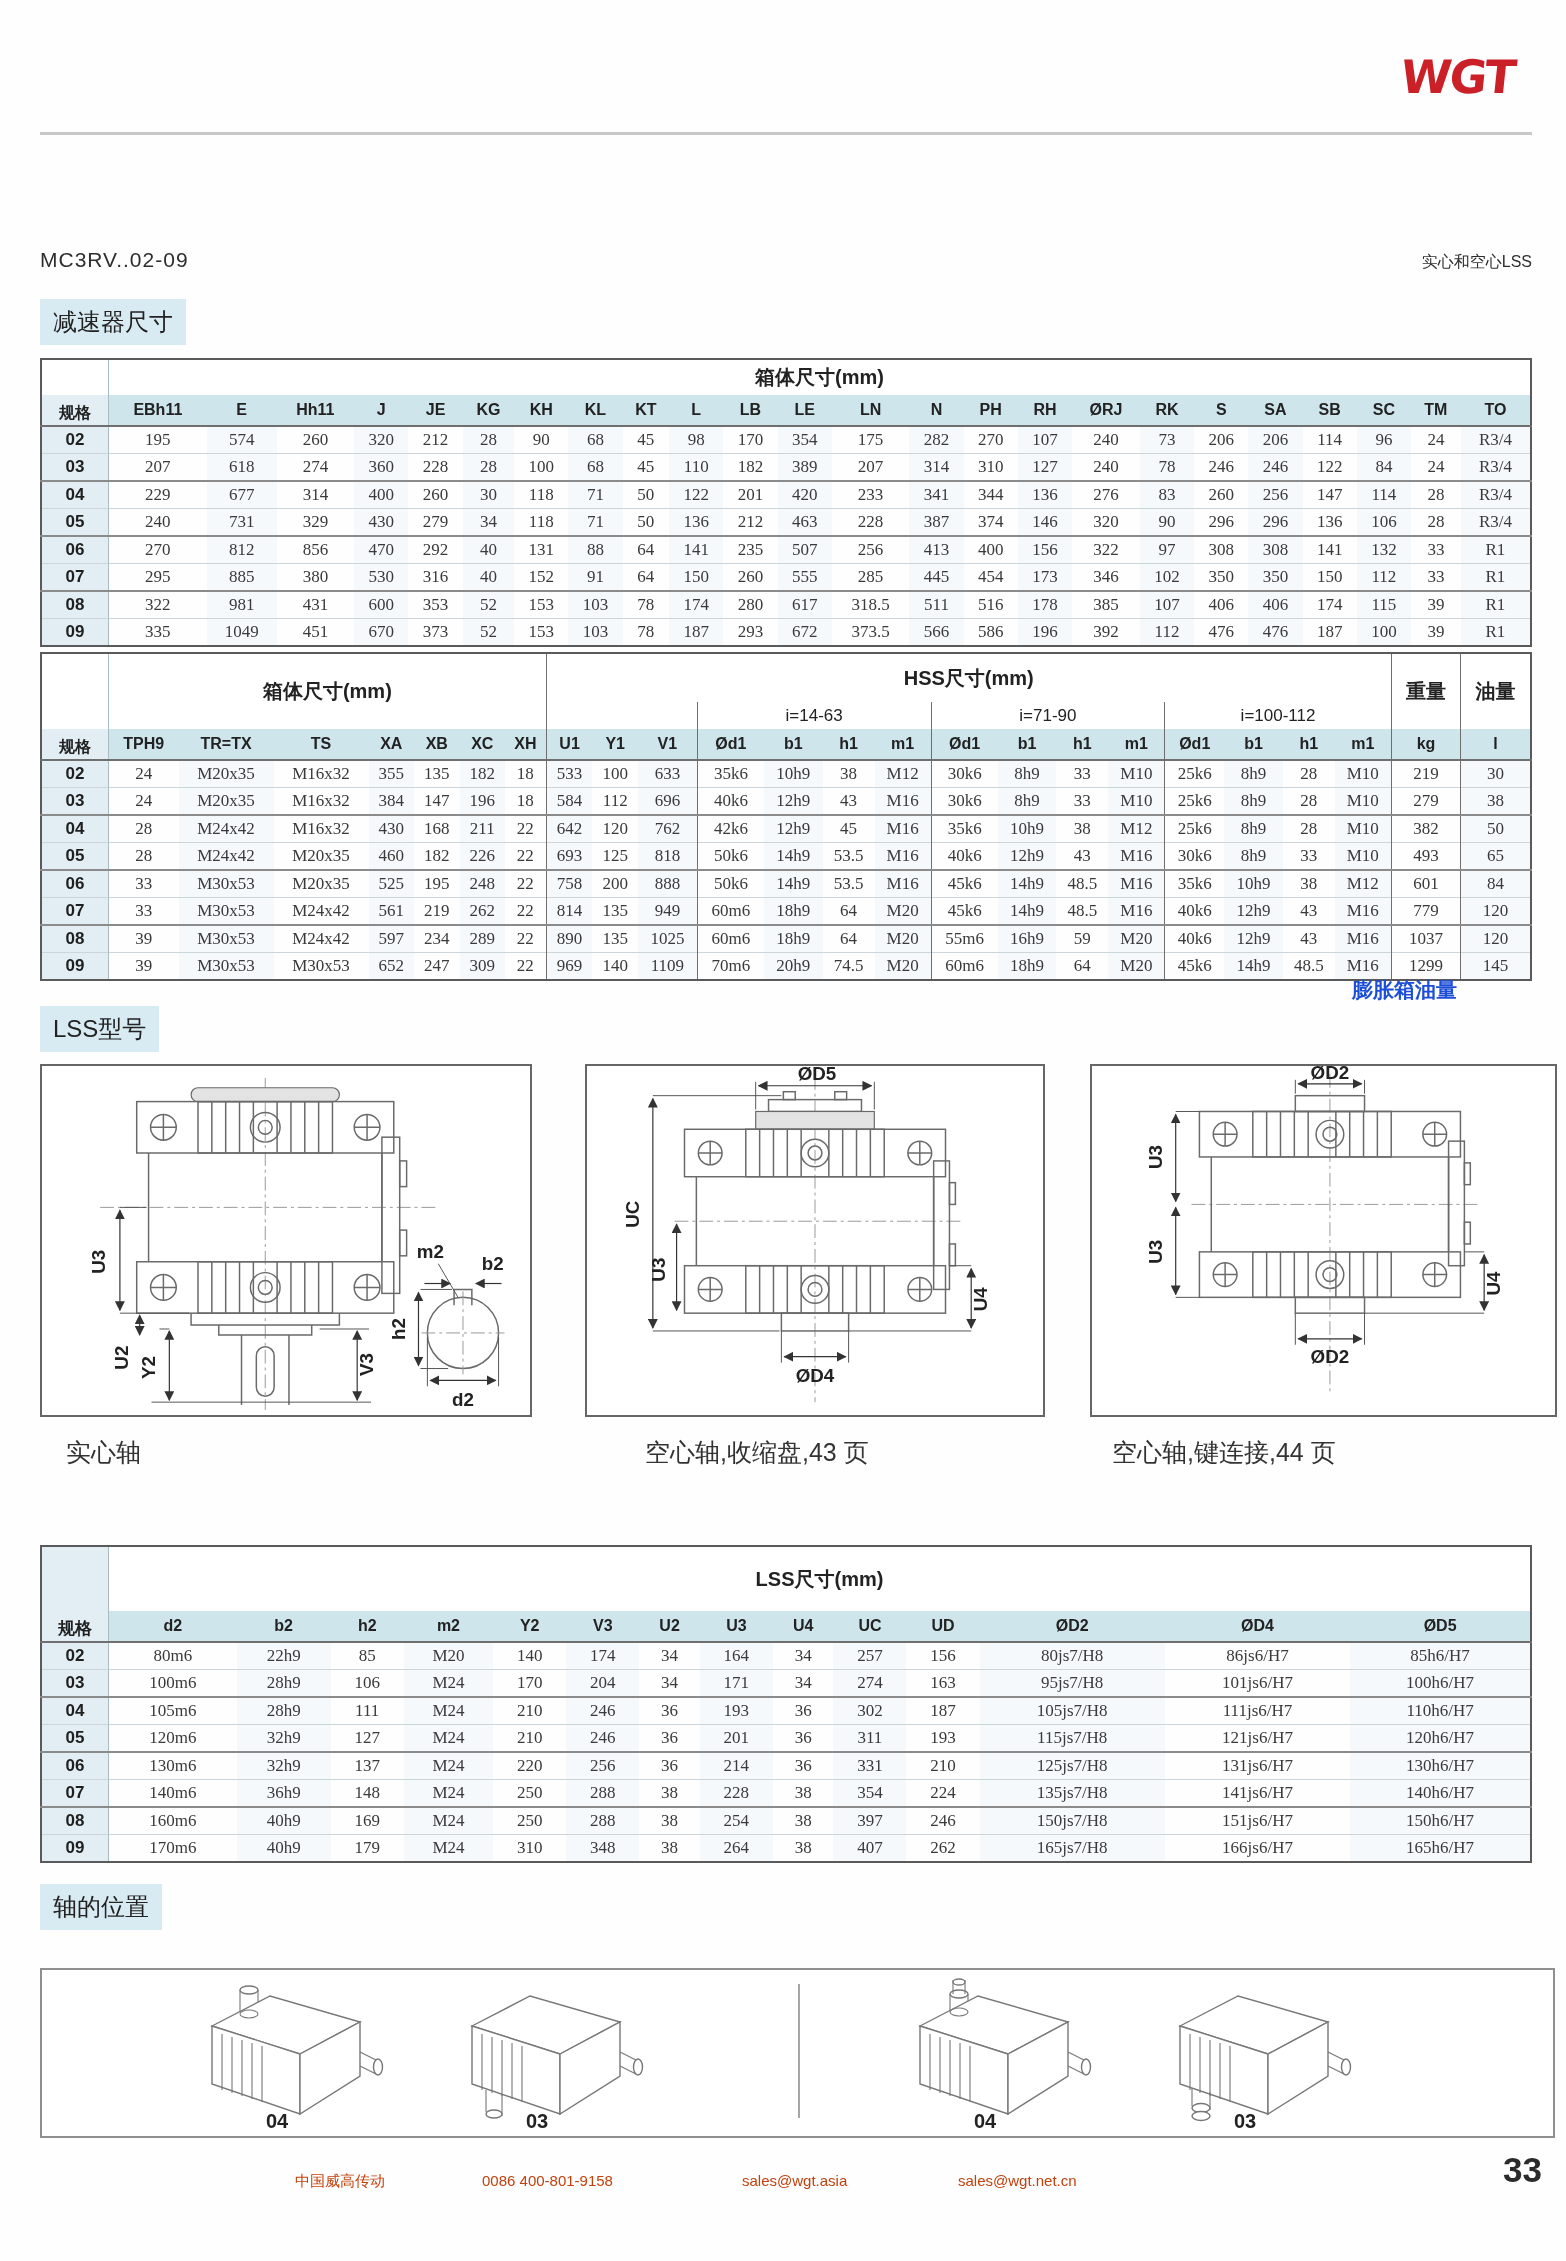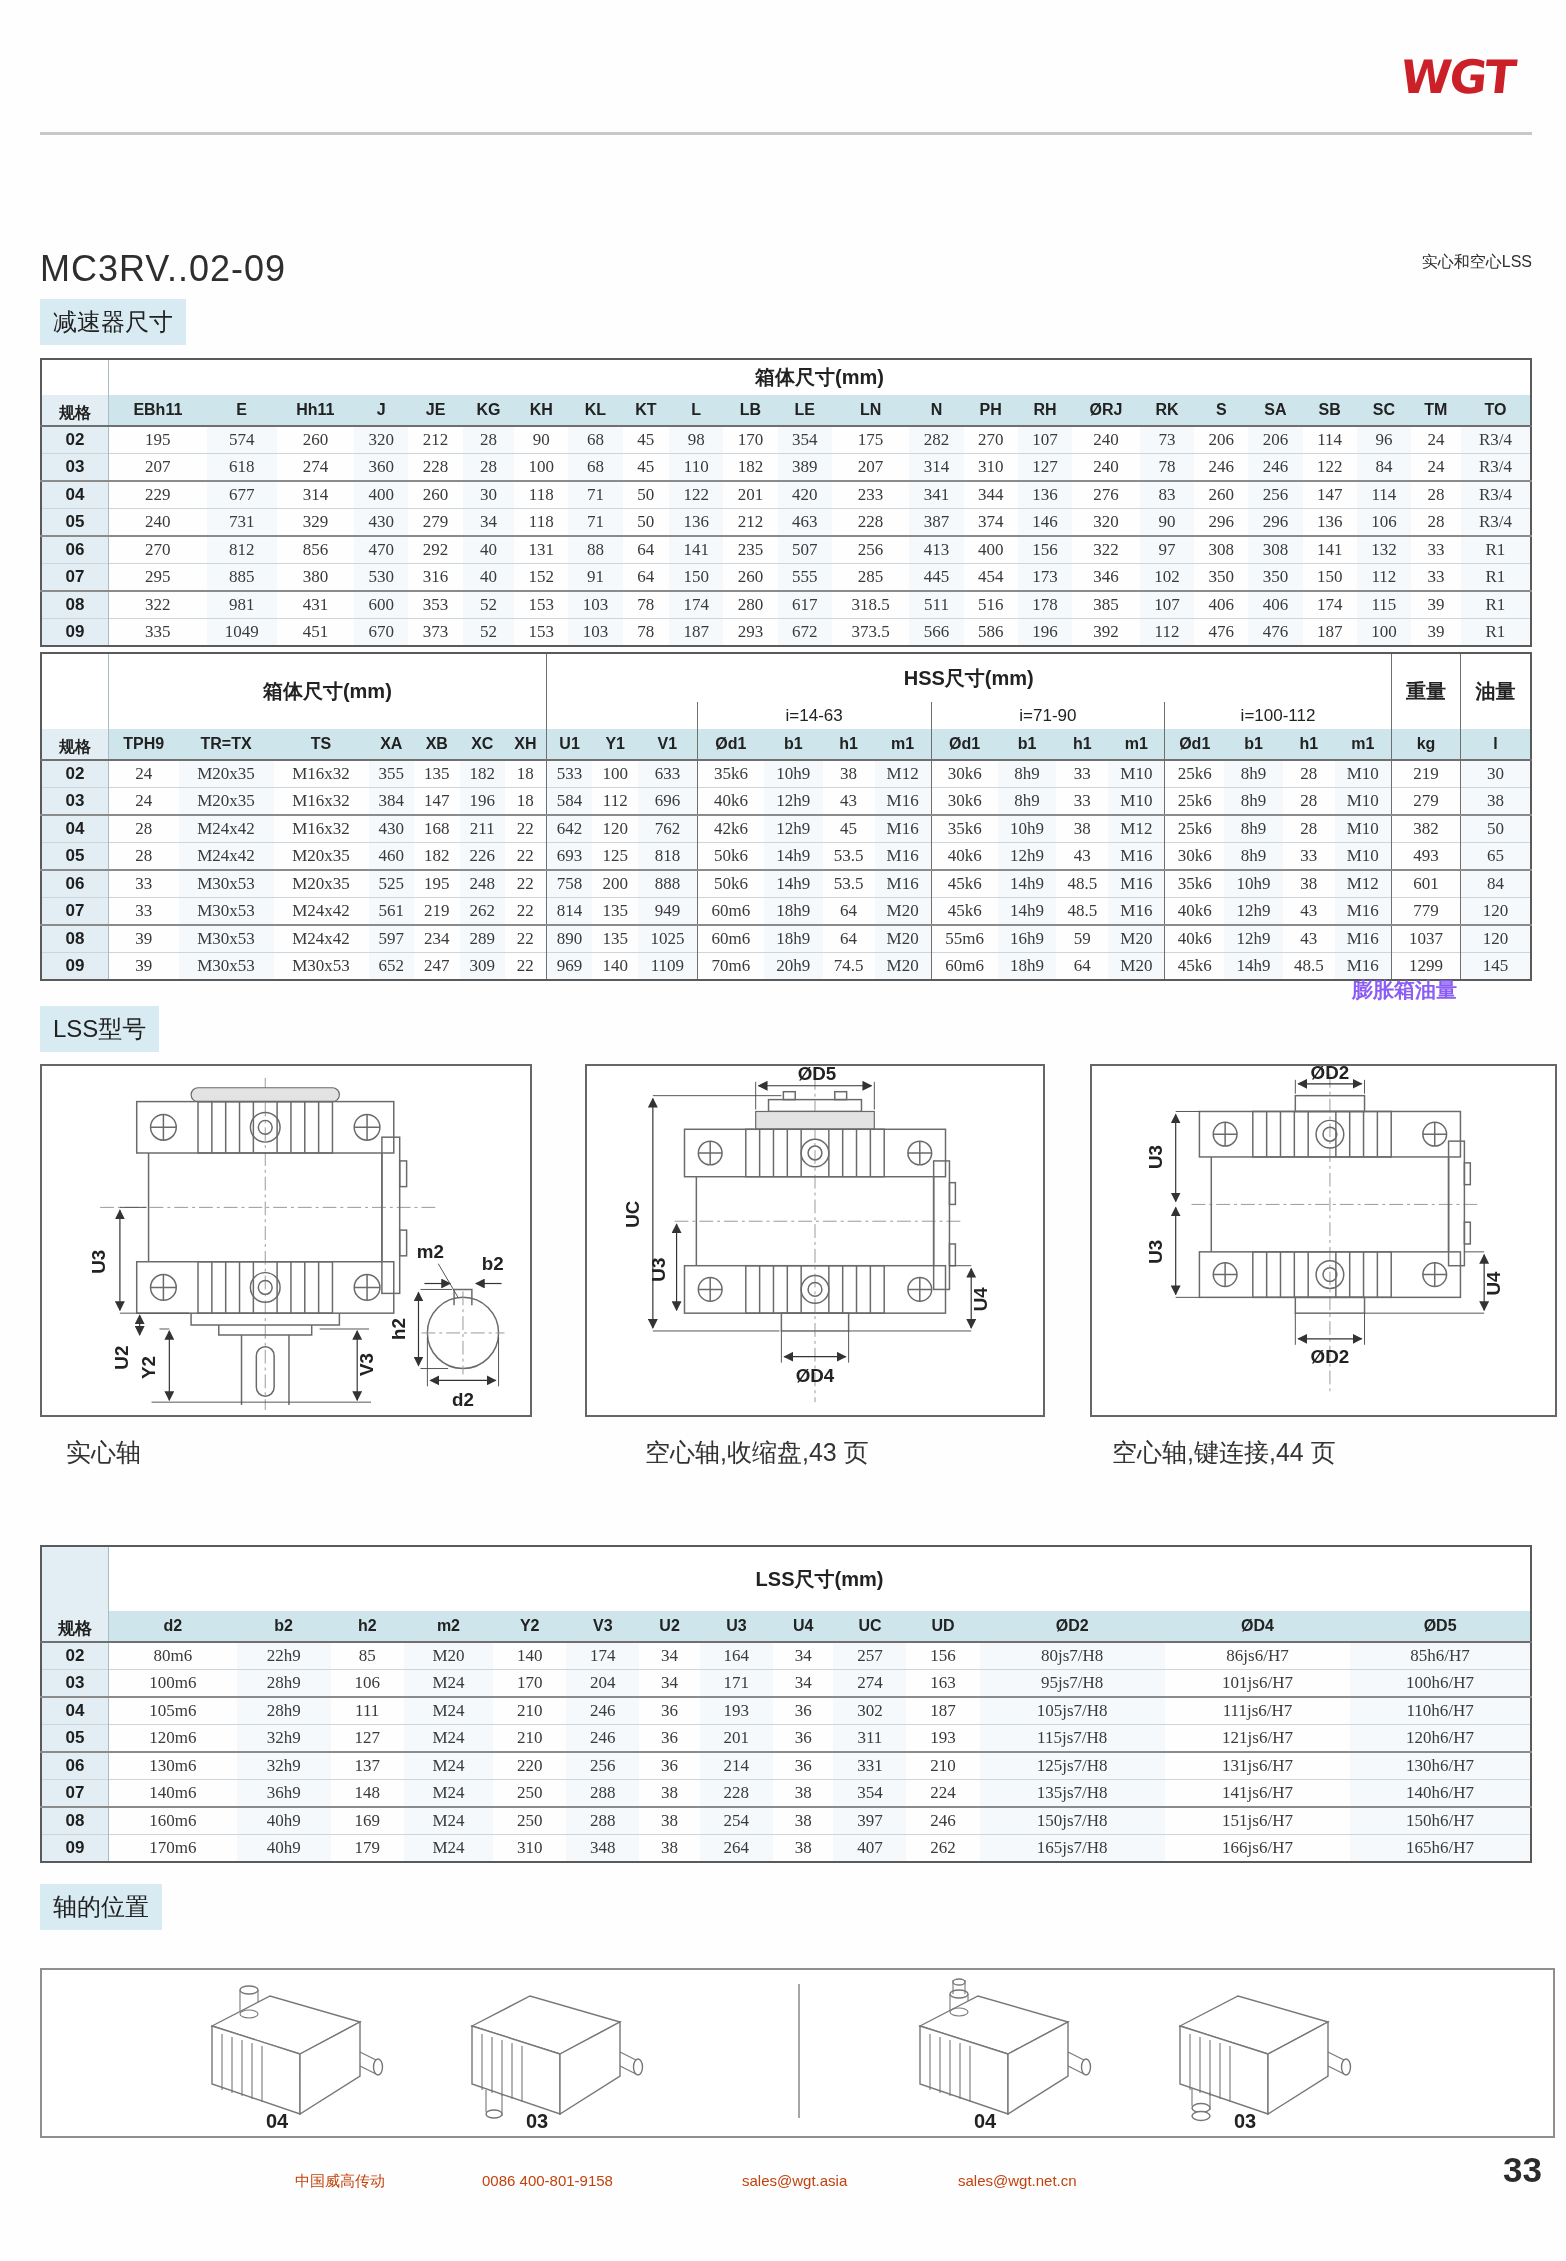--- a/index.html
+++ b/index.html
@@ -16,21 +16,21 @@
   html,body{margin:0;padding:0;background:#fff;}
   .page{position:relative;width:1566px;height:2261px;background:#fefefe;overflow:hidden;
         font-family:"Liberation Sans",sans-serif;color:var(--ink);}
   .abs{position:absolute;}
 
   .logo{right:52px;top:50px;font-family:"DejaVu Sans",sans-serif;font-weight:bold;
         font-size:46px;color:var(--red);letter-spacing:-2px;transform:skewX(-6deg);}
   .rule{left:40px;top:132px;width:1492px;height:3px;background:#c8c8c8;}
   .titlebar{left:40px;top:162px;width:1492px;height:62px;background:var(--blue-bar);
             font-size:29px;font-weight:600;line-height:62px;padding-left:16px;box-sizing:border-box;color:#262626;}
-  .model{left:40px;top:248px;font-size:36px;letter-spacing:1px;color:#2e2e2e;}
+  .model{left:40px;top:248px;font-size:21px;letter-spacing:1px;color:#2e2e2e;}
   .shaftnote{right:34px;top:252px;font-size:16px;color:#2e2e2e;}
   .chip{background:var(--blue-chip);padding:7px 13px;font-size:24px;color:#222;display:inline-block;}
   .lbl1{left:40px;top:299px;}
   .lbl2{left:40px;top:1006px;}
   .lbl3{left:40px;top:1884px;}
 
   .twrap{left:40px;width:1492px;}
   .t1wrap{top:358px;} .t2wrap{top:652px;} .t3wrap{top:1545px;}
   table.dim{border-collapse:collapse;width:100%;border:2.5px solid var(--bd-dark);
             font-family:"Liberation Serif",serif;font-size:17px;color:#3a3a3a;}
@@ -47,21 +47,21 @@
   table.dim tbody tr:last-child{border-bottom:none;}
   table.dim thead{border-bottom:2.5px solid #6f6f6f;}
   table.dim tbody td{height:24px;}
   .t2 tbody td{height:25px;}
   .spec-col{width:62px;background:var(--blue-spec) !important;border-right:1.5px solid #a9bcc3;
             font-family:"Liberation Sans",sans-serif;font-weight:bold;font-size:17px;color:#1f1f1f;}
   th.spec-col{vertical-align:bottom;padding-bottom:4px;}
   th.spec-empty{background:#fff;border-right:1.5px solid #a9bcc3;}
   .bl{border-left:1.5px solid #6f6f6f;}
   table.dim tbody td:nth-child(2n+3){background:#f5f9fb;}
-  .expnote{left:1352px;top:976px;font-size:21px;font-weight:bold;color:#8b5cf6;}
+  .expnote{left:1352px;top:976px;font-size:21px;font-weight:bold;color:#1d4ed8;}
 
   .dbox{top:1064px;height:353px;border:2px solid #666;background:#fff;box-sizing:border-box;}
   .dbox1{left:40px;width:492px;} .dbox2{left:585px;width:460px;} .dbox3{left:1090px;width:467px;}
   .cap{top:1436px;font-size:25px;color:#333;}
   .cap1{left:66px;} .cap2{left:645px;} .cap3{left:1112px;}
 
   .posbox{left:40px;top:1968px;width:1515px;height:170px;border:2px solid #8f8f8f;background:#fff;box-sizing:border-box;}
 
   .foot{top:2172px;font-size:15px;color:#c2410c;text-align:right;}
   .f-co{left:295px;} .f-ph{left:482px;} .f-e1{left:742px;} .f-e2{left:958px;}

